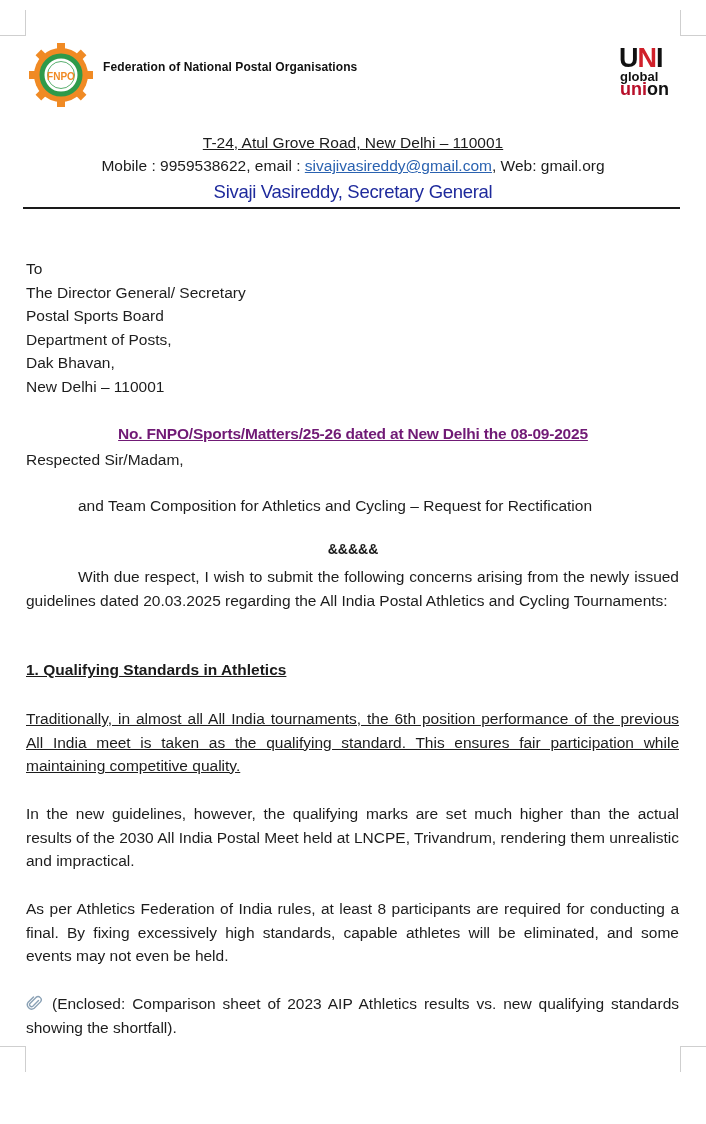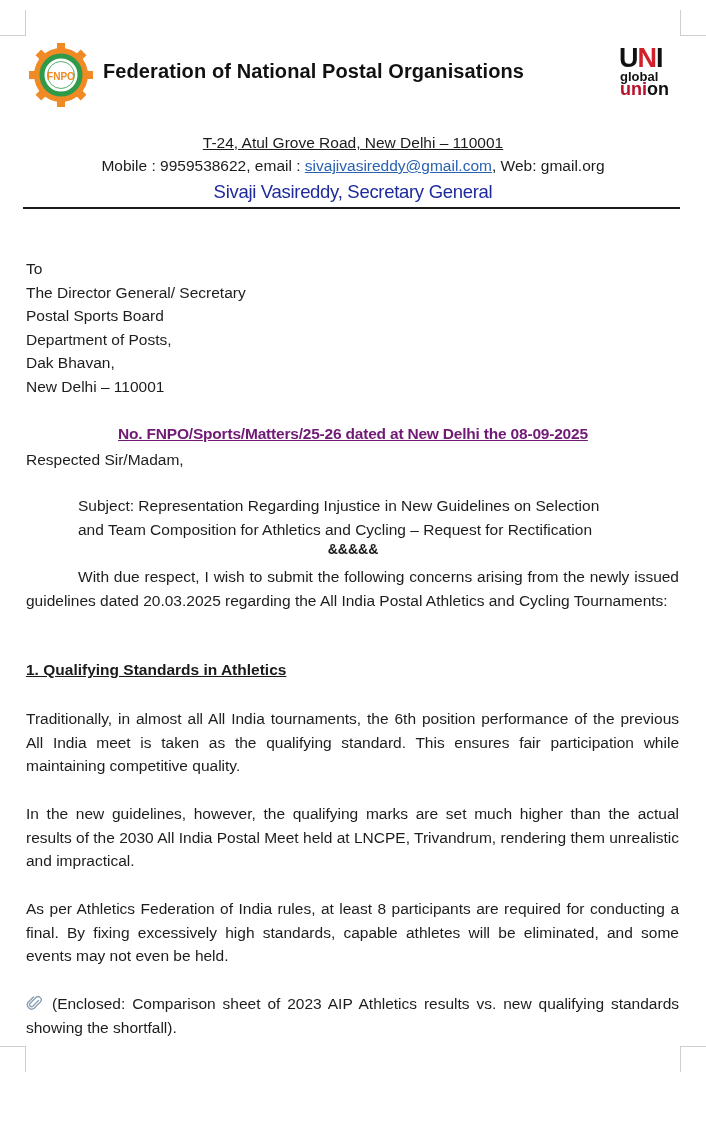--- a/index.html
+++ b/index.html
@@ -36,21 +36,21 @@
       position: absolute;
       left: 6px;
       top: 4px;
       width: 66px;
       height: 66px;
     }
     .org-name {
       position: absolute;
       left: 81px;
       top: 22px;
-      font-size: 20px;
+      font-size: 12px;
       font-weight: bold;
       color: #111;
       letter-spacing: 0.1px;
       white-space: nowrap;
     }
     .logo-uni {
       position: absolute;
       left: 594px;
       top: 6px;
       width: 60px;
@@ -159,21 +159,21 @@
 
     .heading1 {
       position: absolute;
       left: 26px;
       top: 661px;
       font-size: 15.5px;
       font-weight: bold;
       text-decoration: underline;
       color: #1a1a1a;
     }
-    .p1 { top: 707px; text-align: justify; }
+    .p1 { top: 707px; text-align: justify; text-decoration: underline; }
     .p2 { top: 802px; text-align: justify; }
     .p3 { top: 897px; text-align: justify; }
     .p4 { top: 992px; text-align: justify; }
     .clip-icon {
       display: inline-block;
       width: 18px;
       height: 18px;
       vertical-align: -3px;
       margin-right: 8px;
     }
@@ -227,21 +227,20 @@
   <div>Postal Sports Board</div>
   <div>Department of Posts,</div>
   <div>Dak Bhavan,</div>
   <div>New Delhi –  110001</div>
 </div>
 
 <div class="refno">No. FNPO/Sports/Matters/25-26 dated at New Delhi the 08-09-2025</div>
 <div class="body-text salutation">Respected Sir/Madam,</div>
 
 <div class="subject">
-  <div>Subject: Representation Regarding Injustice in New Guidelines on Selection</div>
   <div>and Team Composition for Athletics and Cycling –   Request for Rectification</div>
 </div>
 <div class="amps">&amp;&amp;&amp;&amp;&amp;</div>
 
 <div class="body-text intro">With due respect, I wish to submit the following concerns arising from the newly issued guidelines dated 20.03.2025 regarding the All India Postal Athletics and Cycling Tournaments:</div>
 
 <div class="heading1">1. Qualifying Standards in Athletics</div>
 
 <div class="body-text p1">Traditionally, in almost all All India tournaments, the 6th position performance of the previous All India meet is taken as the qualifying standard. This ensures fair participation while maintaining competitive quality.</div>
 <div class="body-text p2">In the new guidelines, however, the qualifying marks are set much higher than the actual results of the 2030 All India Postal Meet held at LNCPE, Trivandrum, rendering them unrealistic and impractical.</div>

